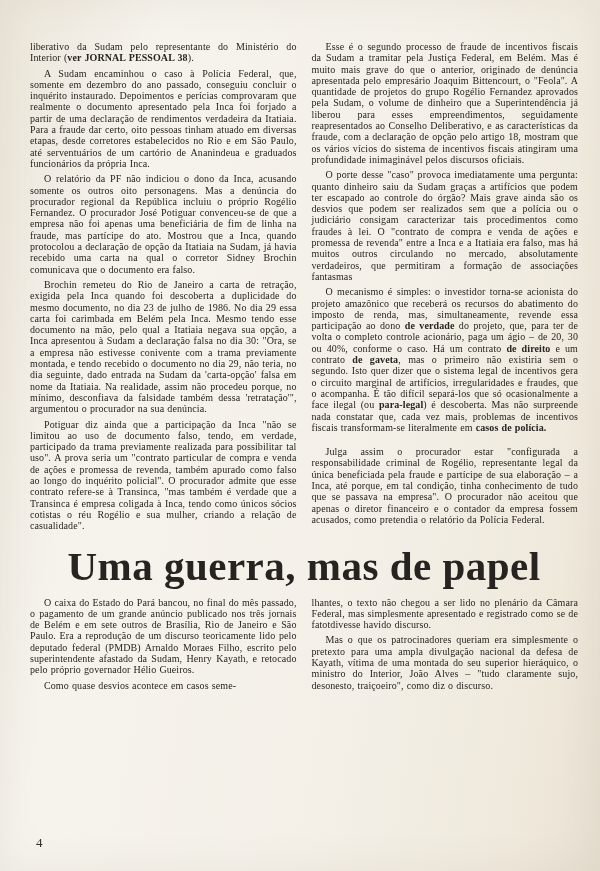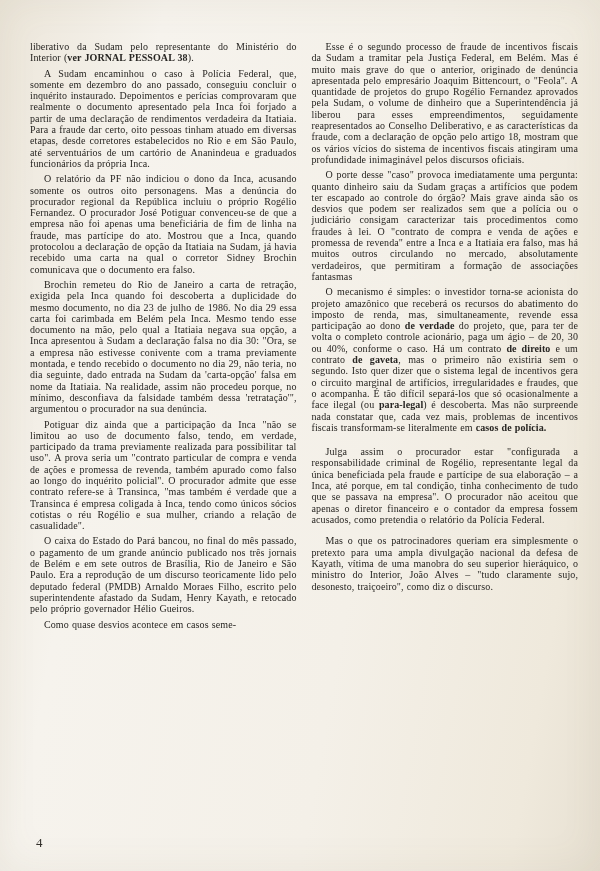--- a/index.html
+++ b/index.html
@@ -73,27 +73,29 @@
         <p>Potiguar diz ainda que a participação da Inca "não se limitou ao uso de documento falso, tendo, em verdade, participado da trama previamente realizada para possibilitar tal uso". A prova seria um "contrato particular de compra e venda de ações e promessa de revenda, também apurado como falso ao longo do inquérito policial". O procurador admite que esse contrato refere-se à Transinca, "mas também é verdade que a Transinca é empresa coligada à Inca, tendo como únicos sócios cotistas o réu Rogélio e sua mulher, criando a relação de casualidade".</p>
       </div>
       <div class="col">
         <p>Esse é o segundo processo de fraude de incentivos fiscais da Sudam a tramitar pela Justiça Federal, em Belém. Mas é muito mais grave do que o anterior, originado de denúncia apresentada pelo empresário Joaquim Bittencourt, o "Feola". A quantidade de projetos do grupo Rogélio Fernandez aprovados pela Sudam, o volume de dinheiro que a Superintendência já liberou para esses empreendimentos, seguidamente reapresentados ao Conselho Deliberativo, e as características da fraude, com a declaração de opção pelo artigo 18, mostram que os vários vícios do sistema de incentivos fiscais atingiram uma profundidade inimaginável pelos discursos oficiais.</p>
         <p>O porte desse "caso" provoca imediatamente uma pergunta: quanto dinheiro saiu da Sudam graças a artifícios que podem ter escapado ao controle do órgão? Mais grave ainda são os desvios que podem ser realizados sem que a polícia ou o judiciário consigam caracterizar tais procedimentos como fraudes à lei. O "contrato de compra e venda de ações e promessa de revenda" entre a Inca e a Itatiaia era falso, mas há muitos outros circulando no mercado, absolutamente verdadeiros, que permitiram a formação de associações fantasmas</p>
         <p><span>O mecanismo é simples: o investidor torna-se acionista do projeto amazônico que receberá os recursos do abatimento do imposto de renda, mas, simultaneamente, revende essa participação ao dono </span><b>de verdade</b><span> do projeto, que, para ter de volta o completo controle acionário, paga um ágio – de 20, 30 ou 40%, conforme o caso. Há um contrato </span><b>de direito</b><span> e um contrato </span><b>de gaveta</b><span>, mas o primeiro não existiria sem o segundo. Isto quer dizer que o sistema legal de incentivos gera o circuito marginal de artifícios, irregularidades e fraudes, que o acompanha. É tão difícil separá-los que só ocasionalmente a face ilegal (ou </span><b>para-legal</b><span>) é descoberta. Mas não surpreende nada constatar que, cada vez mais, problemas de incentivos fiscais transformam-se literalmente em </span><b>casos de polícia.</b></p>
         <p class="gap-before">Julga assim o procurador estar "configurada a responsabilidade criminal de Rogélio, representante legal da única beneficiada pela fraude e partícipe de sua elaboração – a Inca, até porque, em tal condição, tinha conhecimento de tudo que se passava na empresa". O procurador não aceitou que apenas o diretor financeiro e o contador da empresa fossem acusados, como pretendia o relatório da Polícia Federal.</p>
       </div>
     </div>
 
+    <h1 class="headline">Uma guerra, mas de papel</h1>
 
     <div class="columns">
       <div class="col">
         <p>O caixa do Estado do Pará bancou, no final do mês passado, o pagamento de um grande anúncio publicado nos três jornais de Belém e em sete outros de Brasília, Rio de Janeiro e São Paulo. Era a reprodução de um discurso teoricamente lido pelo deputado federal (PMDB) Arnaldo Moraes Filho, escrito pelo superintendente afastado da Sudam, Henry Kayath, e retocado pelo próprio governador Hélio Gueiros.</p>
         <p>Como quase desvios acontece em casos seme-</p>
       </div>
       <div class="col">
-        <p>Mas o que os patrocinadores queriam era simplesmente o pretexto para uma ampla divulgação nacional da defesa de Kayath, vítima de uma manobra do seu superior hieráquico, o ministro do Interior, João Alves – "tudo claramente sujo, desonesto, traiçoeiro", como diz o discurso.</p>
+        <p class="no-indent">lhantes, o texto não chegou a ser lido no plenário da Câmara Federal, mas simplesmente apresentado e registrado como se de fatotdivesse havido discurso.</p>
+        <p>Mas o que os patrocinadores queriam era simplesmente o pretexto para uma ampla divulgação nacional da defesa de Kayath, vítima de uma montada do seu superior hieráquico, o ministro do Interior, João Alves – "tudo claramente sujo, desonesto, traiçoeiro", como diz o discurso.</p>
       </div>
     </div>
 
   </div>
 
   <div class="page-number">4</div>
 </div>
 
 </body></html>

